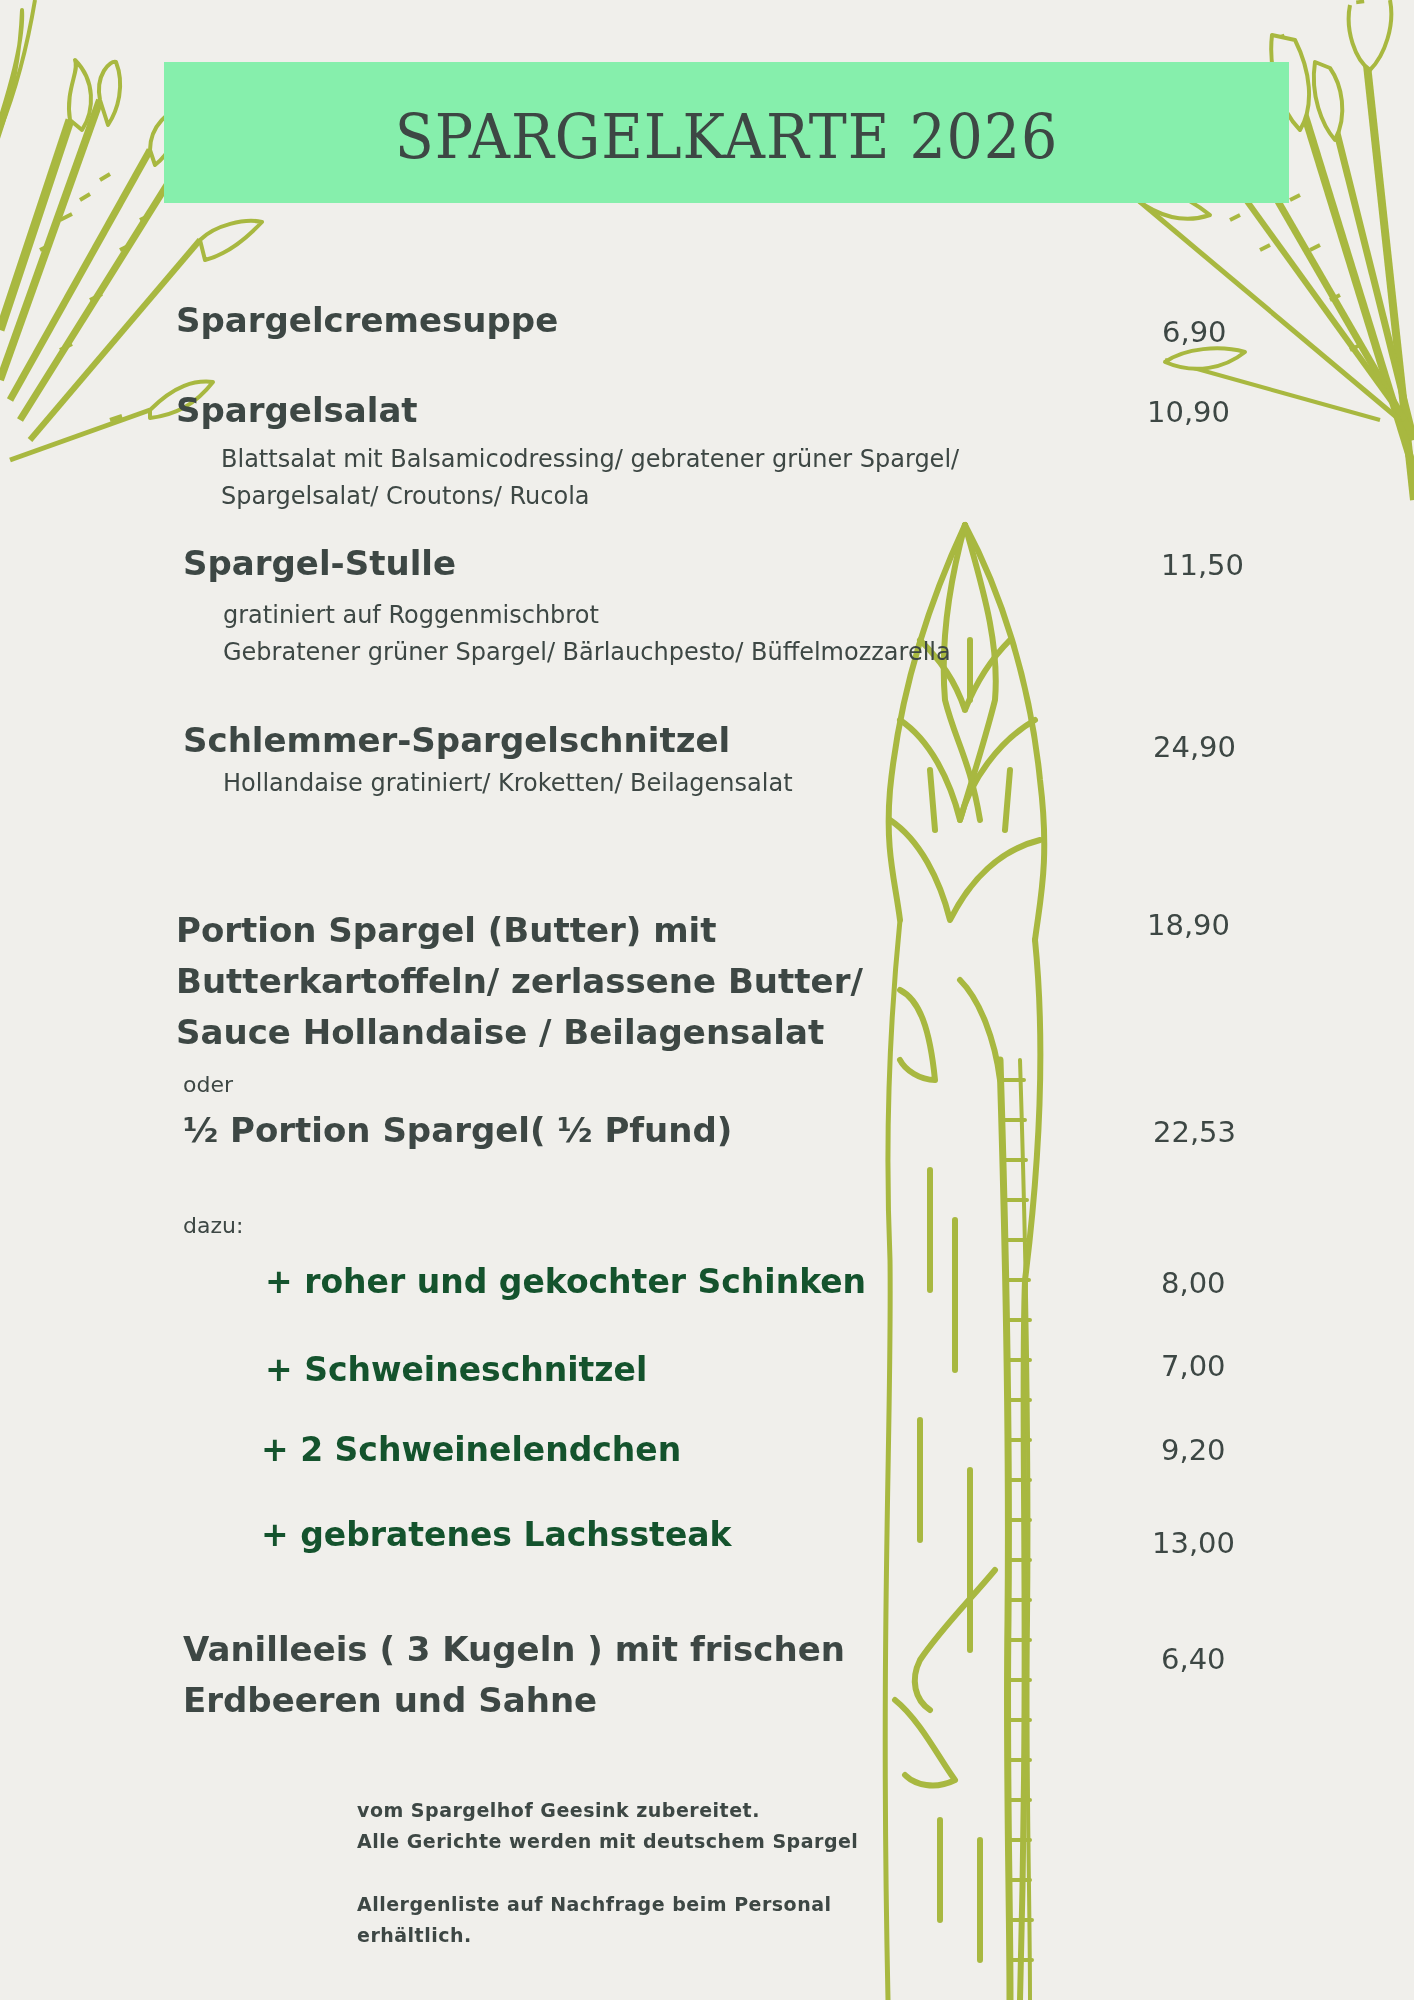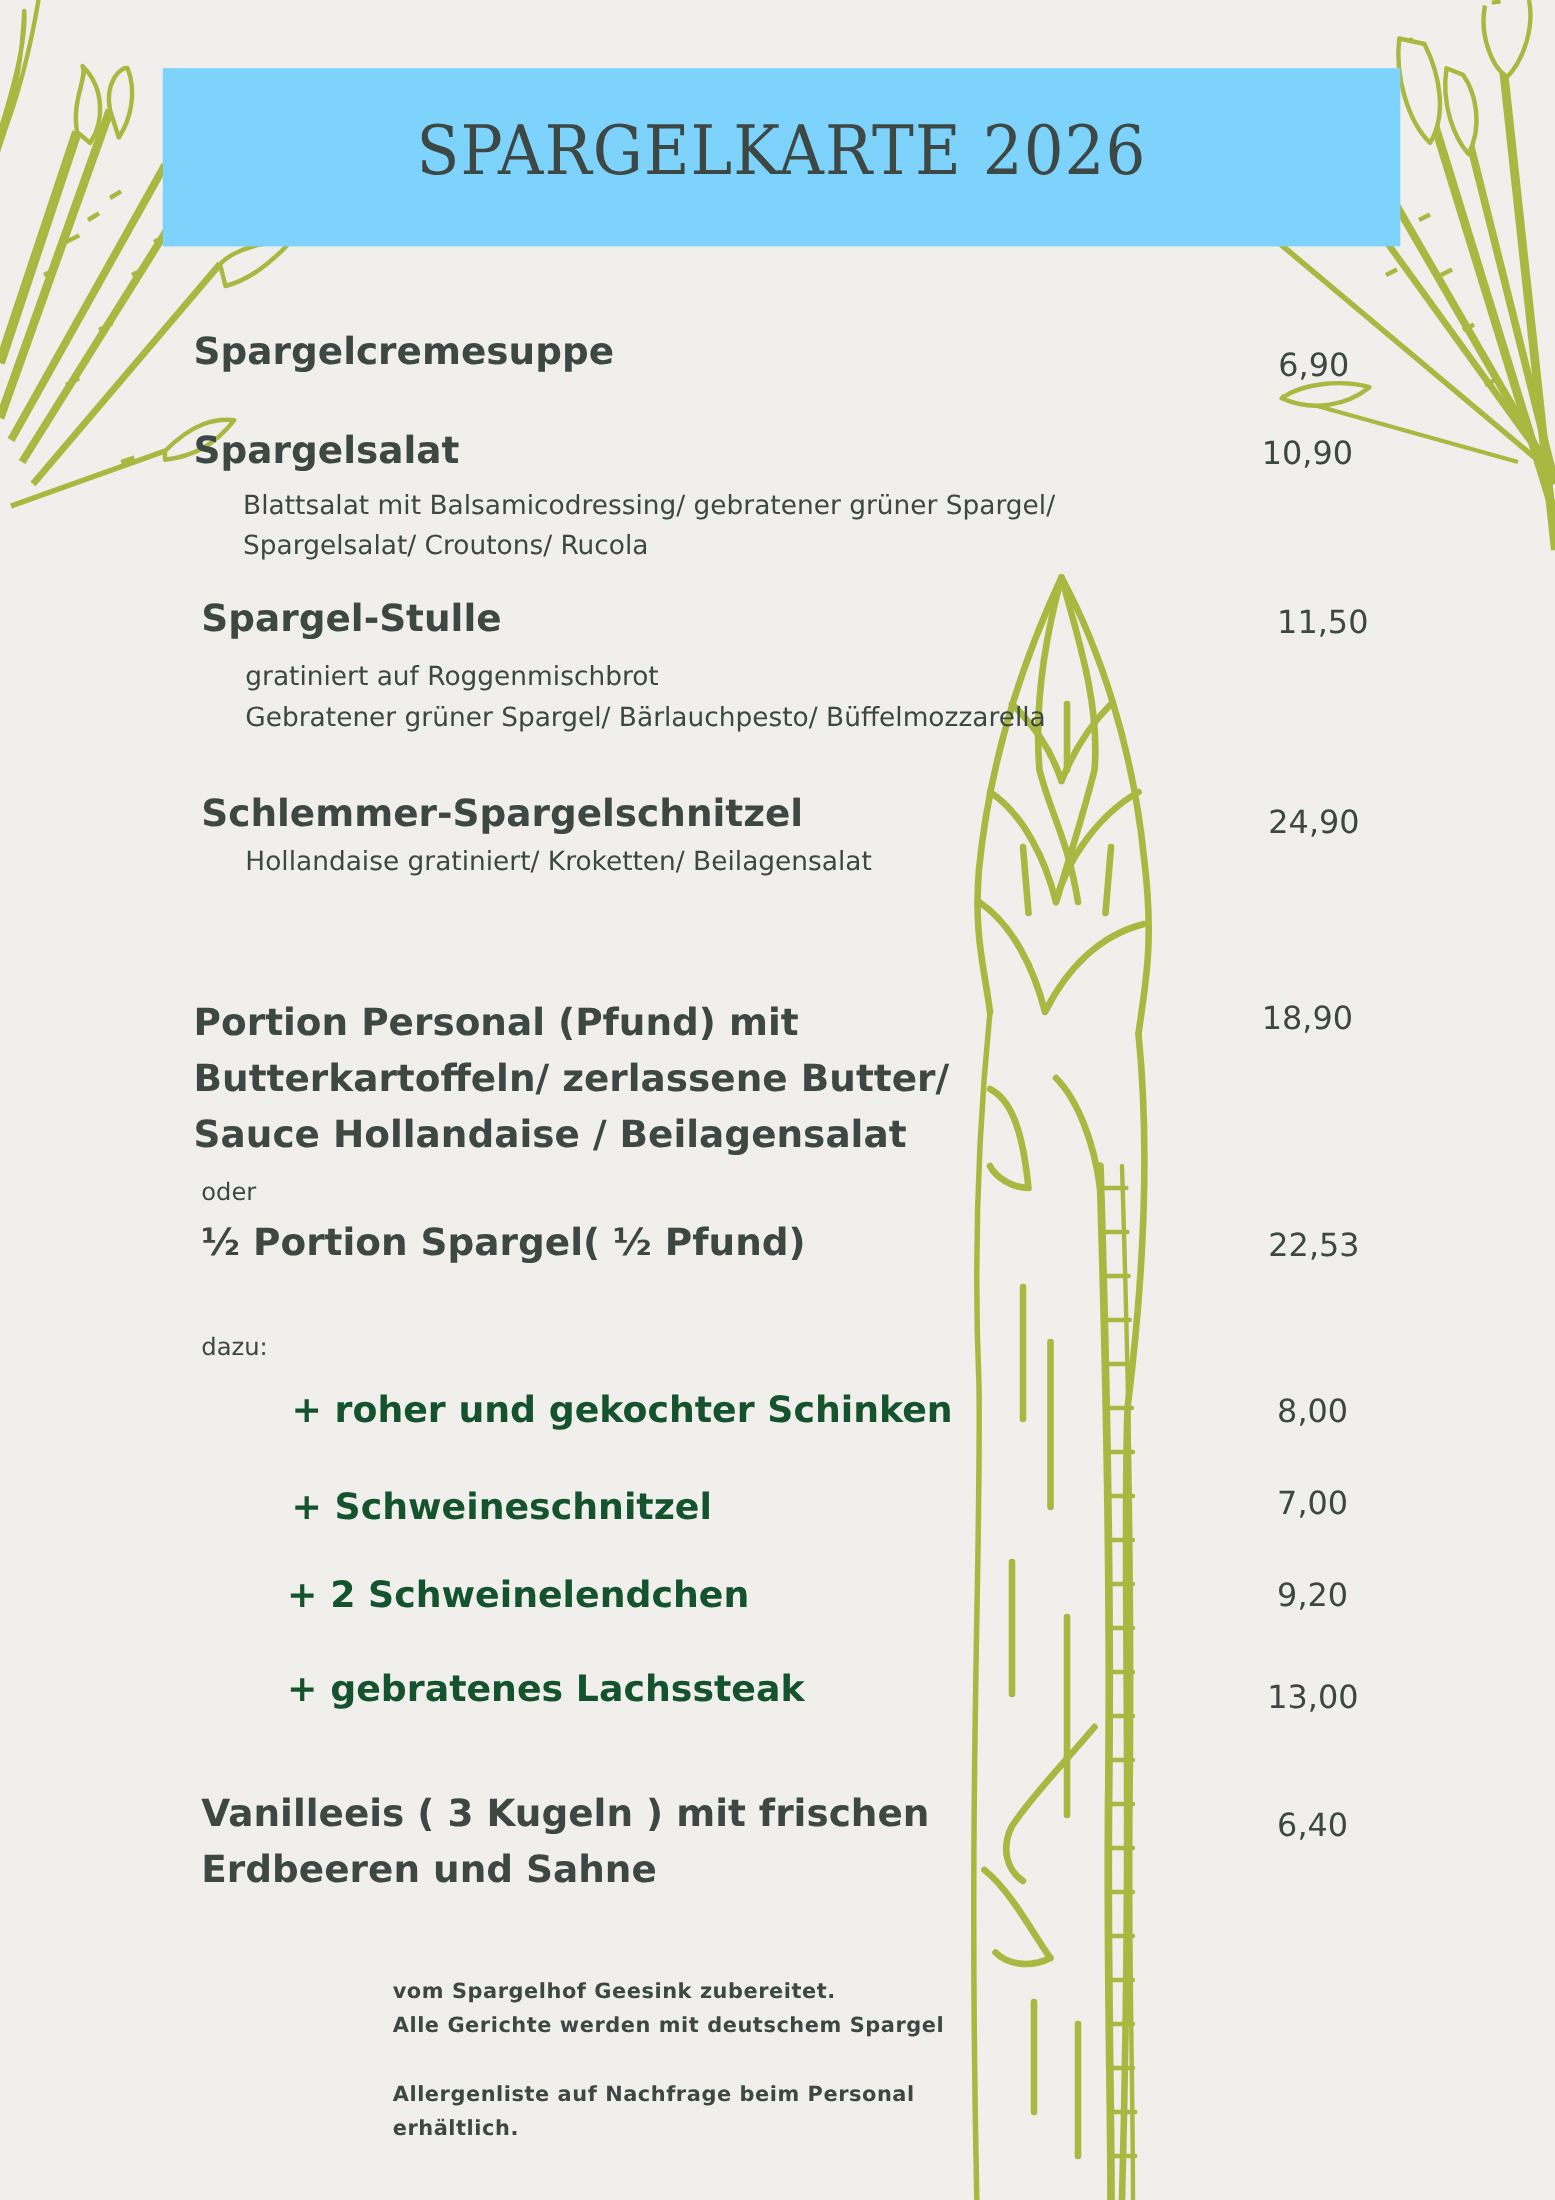--- a/index.html
+++ b/index.html
@@ -14,25 +14,25 @@
       overflow: hidden;
       font-family: "DejaVu Sans", "Liberation Sans", sans-serif;
       color: #3d4744;
     }
     .deco {
       position: absolute;
       pointer-events: none;
     }
     .header-box {
       position: absolute;
-      left: 148px;
+      left: 164px;
       top: 62px;
       width: 1125px;
-      height: 162px;
-      background: #7dd3fc;
+      height: 141px;
+      background: #86efac;
     }
     .title {
       position: absolute;
       left: 0;
       right: 0;
       top: 38px;
       text-align: center;
       font-family: "DejaVu Serif", "Liberation Serif", serif;
       font-size: 62px;
       letter-spacing: 1px;
@@ -182,21 +182,21 @@
   <div>Gebratener grüner Spargel/ Bärlauchpesto/ Büffelmozzarella</div>
 </div>
 
 <div class="item-title" style="left:183px;top:720px">Schlemmer-Spargelschnitzel</div>
 <div class="price" style="left:1153px;top:730px">24,90</div>
 <div class="desc" style="left:183px;top:765px">
   <div>Hollandaise gratiniert/ Kroketten/ Beilagensalat</div>
 </div>
 
 <div class="item-title large" style="left:176px;top:905px">
-  <div>Portion Personal (Pfund) mit</div>
+  <div>Portion Spargel (Butter) mit</div>
   <div>Butterkartoffeln/ zerlassene Butter/</div>
   <div>Sauce Hollandaise / Beilagensalat</div>
 </div>
 <div class="price" style="left:1147px;top:908px">18,90</div>
 
 <div class="small-label" style="left:183px;top:1072px">oder</div>
 
 <div class="item-title" style="left:183px;top:1110px">½ Portion Spargel( ½ Pfund)</div>
 <div class="price" style="left:1153px;top:1115px">22,53</div>
 

